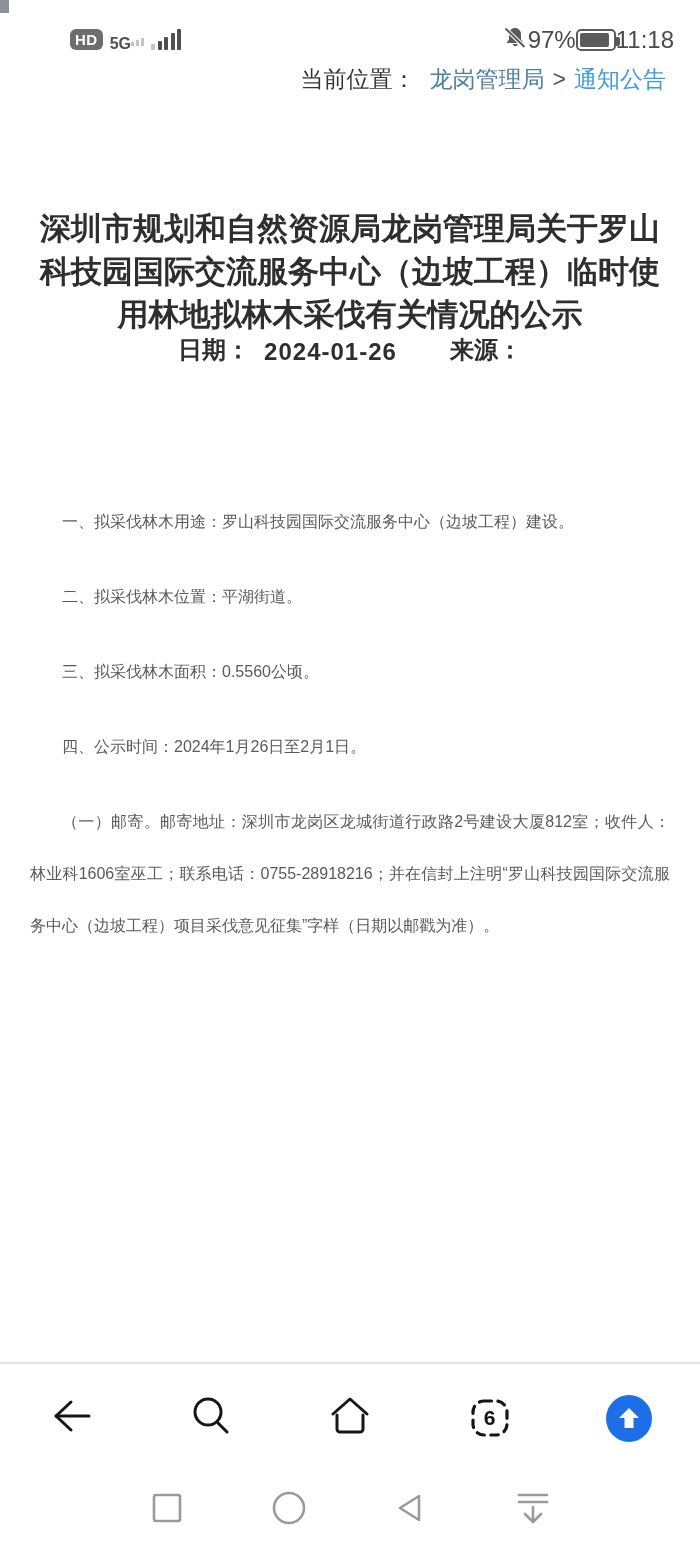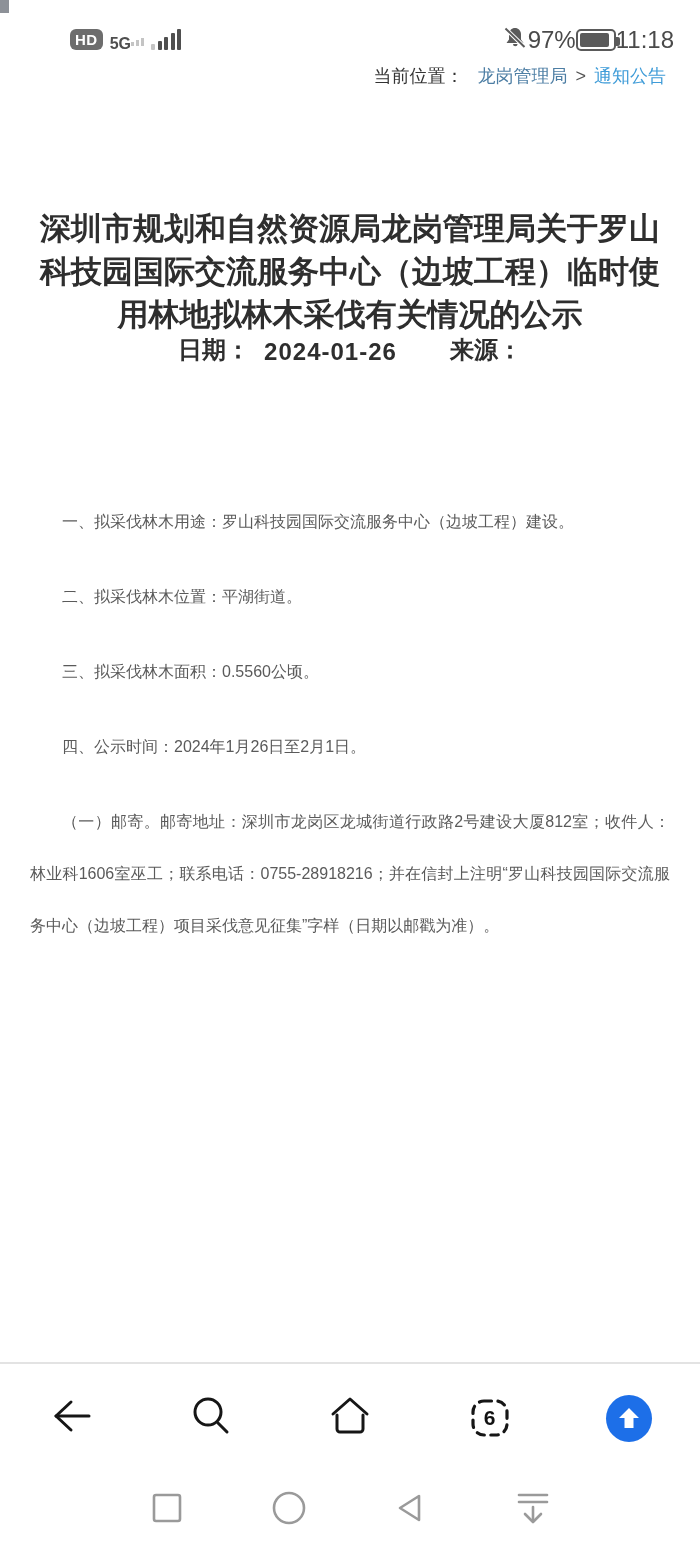--- a/index.html
+++ b/index.html
@@ -32,21 +32,21 @@
   .sig-bars i.dim { background:#c4c4c4; }
   .sb-right { display:flex; align-items:center; gap:0; }
   .sb-text { font-size:24px; color:#4a4a4a; }
   .battery { position:relative; width:40px; height:22px; border:2.5px solid #5a5a5a; border-radius:5px; }
   .battery .fill { position:absolute; left:2px; top:2px; bottom:2px; width:29px; background:#5a5a5a; border-radius:2px; }
   .battery .nub { position:absolute; right:-6px; top:6px; width:3.5px; height:9px; background:#5a5a5a; border-radius:0 2px 2px 0; }
 
   
   .breadcrumb {
     position:absolute; top:64px; right:34px;
-    font-size:18px; color:#333; white-space:nowrap;
+    font-size:23px; color:#333; white-space:nowrap;
   }
   .breadcrumb .lnk1 { color:#4d7ea4; margin-left:14px; }
   .breadcrumb .sep  { color:#555; margin:0 8px; }
   .breadcrumb .lnk2 { color:#3f9cd8; }
 
   
   .title {
     position:absolute; top:207px; left:28px; right:28px;
     font-size:31px; line-height:43px; font-weight:700;
     color:#2e2e2e; text-align:center;

